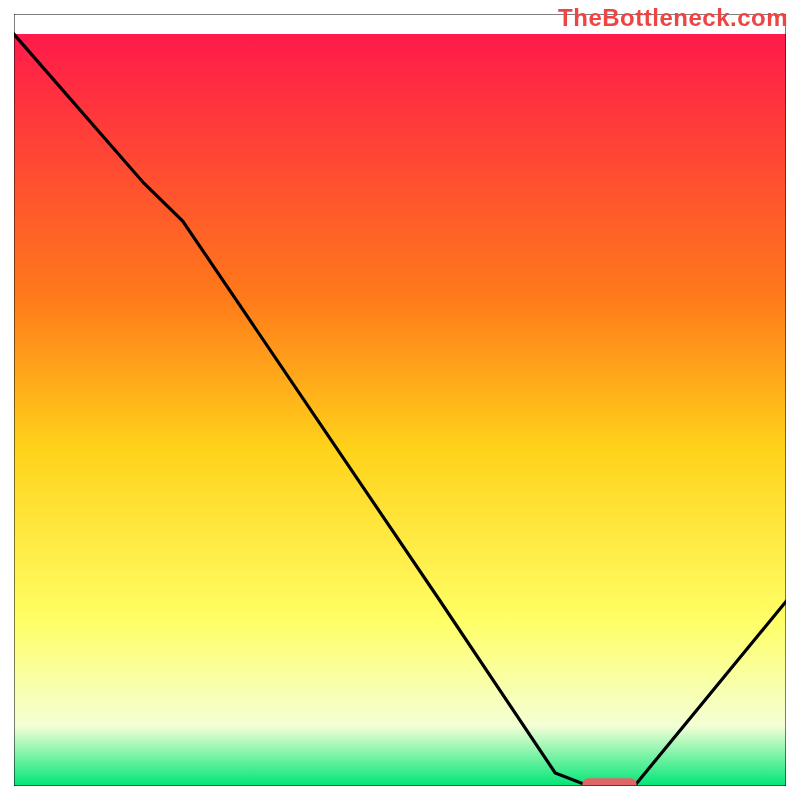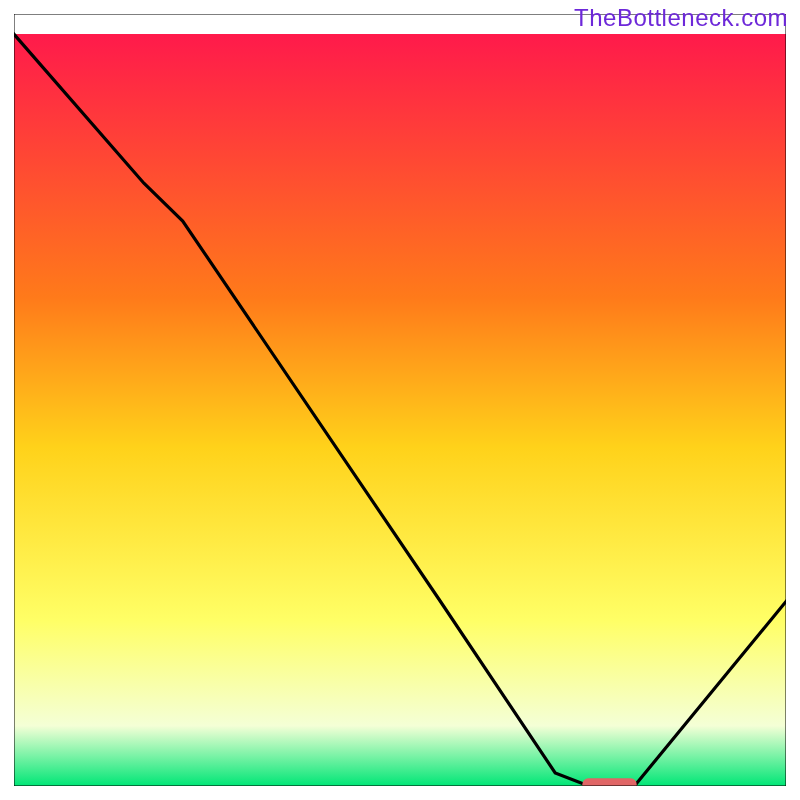--- a/index.html
+++ b/index.html
@@ -14,22 +14,22 @@
   .chart-wrap {
     position: relative;
     width: 800px;
     height: 800px;
   }
   .watermark {
     position: absolute;
     top: 4px;
     right: 12px;
     font-size: 24px;
-    font-weight: 400;
-    color: #6d28d9;
+    font-weight: 700;
+    color: #ef4444;
     letter-spacing: 0.5px;
     z-index: 10;
   }
   svg.chart {
     position: absolute;
     left: 0;
     top: 0;
     width: 800px;
     height: 800px;
   }

